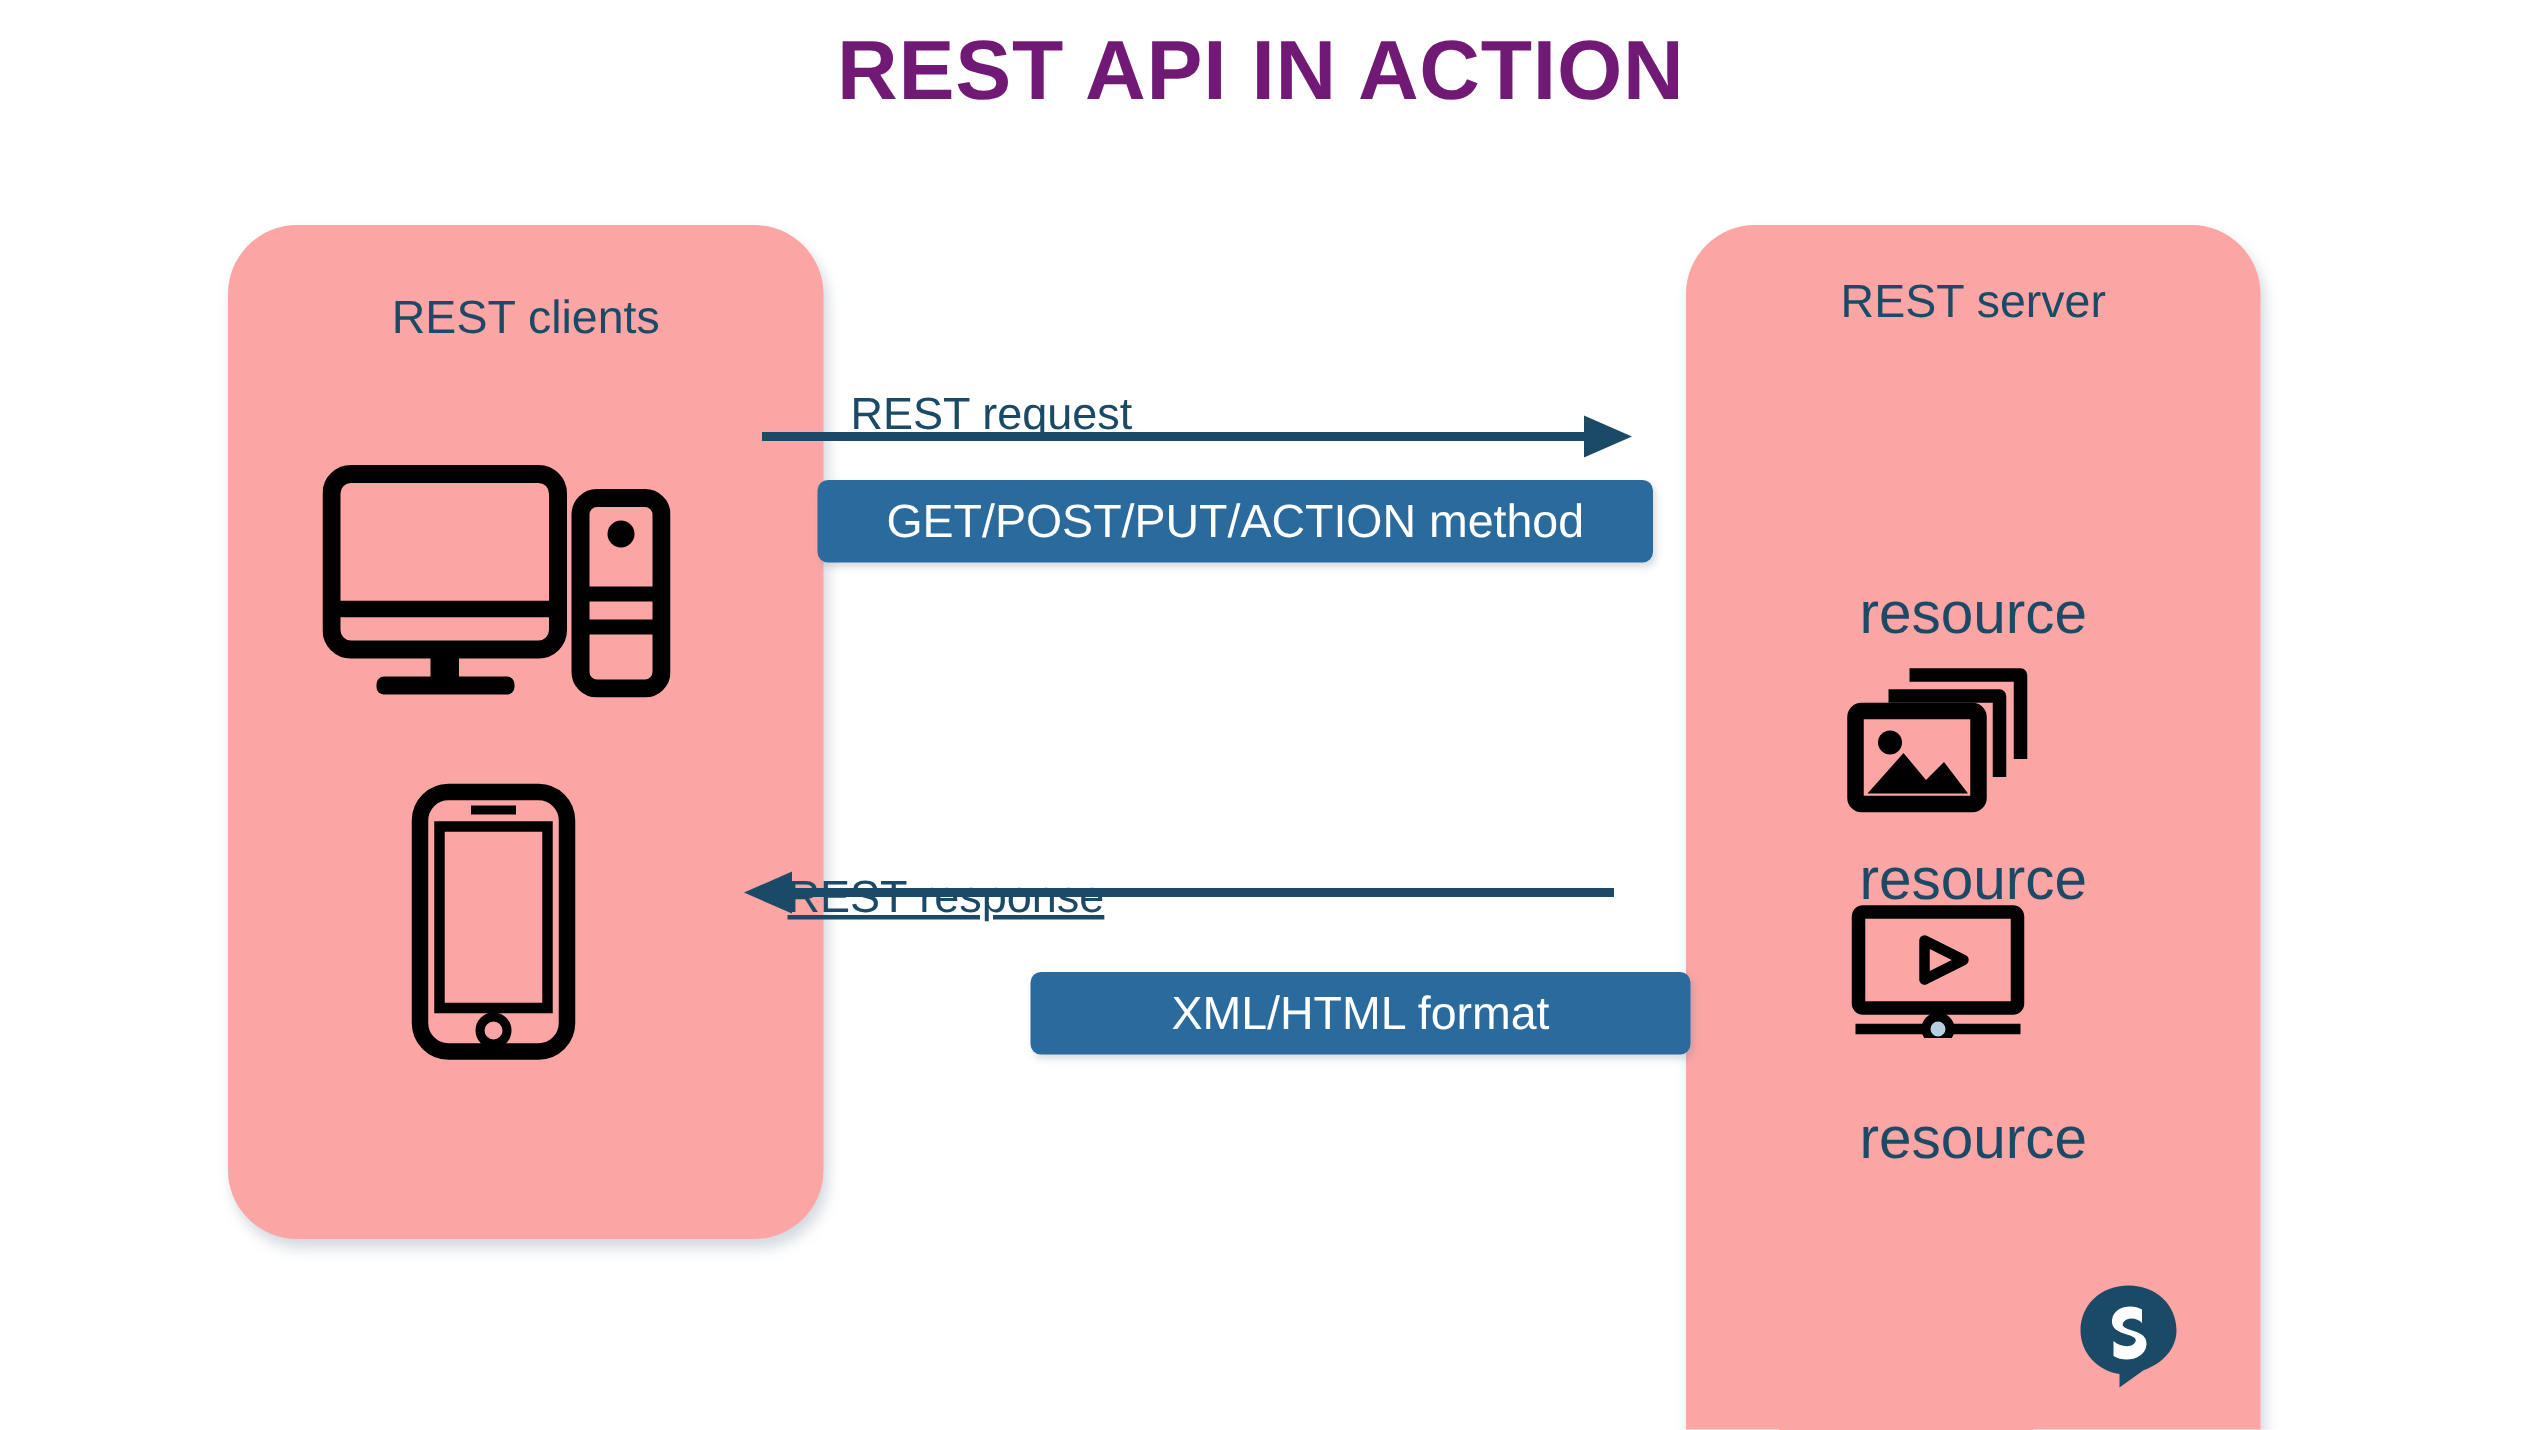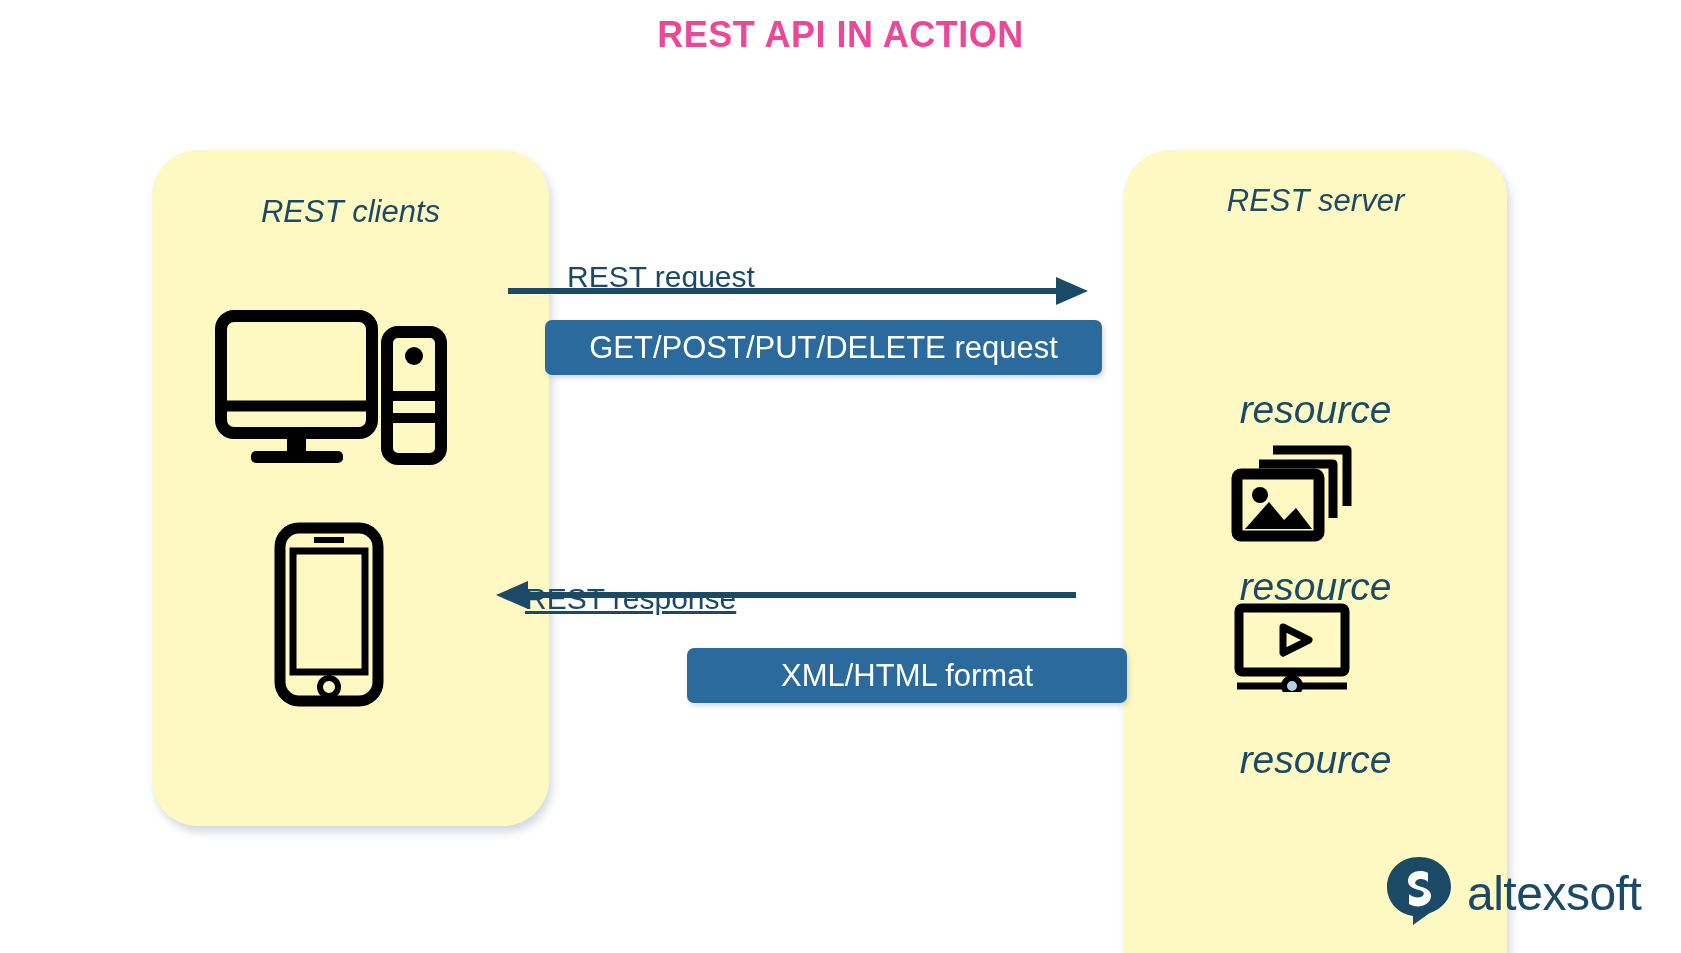--- a/index.html
+++ b/index.html
@@ -16,33 +16,32 @@
     -webkit-font-smoothing: antialiased;
   }
 
   
   #diagram-title {
     position: absolute;
     top: 14px;
     left: 0;
     width: 1681px;
     text-align: center;
-    font-size: 36px;
+    font-size: 56px;
     font-weight: 600;
     letter-spacing: 0.5px;
-    color: #ec4899;
+    color: #701a75;
   }
 
   
   .panel {
     position: absolute;
-    background: #fef9c3;
+    background: #fca5a5;
     border-radius: 46px;
     box-shadow: 3px 6px 9px rgba(120,140,160,0.33);
-    font-style: italic;
   }
   #clients-panel {
     left: 152px;
     top: 150px;
     width: 397px;
     height: 676px;
   }
   #server-panel {
     left: 1124px;
     top: 150px;
@@ -210,21 +209,21 @@
   <div class="resource-label" id="video-label">resource</div>
 </div>
 
 <div class="arrow-caption" id="request-caption">REST request</div>
 
 <svg class="arrow-svg" id="request-arrow" viewBox="0 0 580 30" xmlns="http://www.w3.org/2000/svg">
   <line x1="0" y1="15" x2="560" y2="15" stroke="#1b4a66" stroke-width="6"></line>
   <path d="M580 15 L548 1 L548 29 Z" fill="#1b4a66"></path>
 </svg>
 
-<div class="banner" id="method-banner">GET/POST/PUT/DELETE request</div>
+<div class="banner" id="method-banner">GET/POST/PUT/ACTION method</div>
 
 <div class="arrow-caption" id="response-caption">REST response</div>
 
 <svg class="arrow-svg" id="response-arrow" viewBox="0 0 580 30" xmlns="http://www.w3.org/2000/svg">
   <line x1="20" y1="15" x2="580" y2="15" stroke="#1b4a66" stroke-width="6"></line>
   <path d="M0 15 L32 1 L32 29 Z" fill="#1b4a66"></path>
 </svg>
 
 <div class="banner" id="format-banner">XML/HTML format</div>
 
@@ -232,14 +231,13 @@
   <span>
     <svg width="68" height="72" viewBox="0 0 68 72" xmlns="http://www.w3.org/2000/svg">
       <path d="M34 2 C15.5 2 2 15 2 32 C2 47 13.5 59 28 61 L28 70 L44 58.5
                C57 54 66 44 66 32 C66 15 52.5 2 34 2 Z" fill="#1b4a66"></path>
       <path d="M43 18 C36 14 24 16 23 25 C22.3 31.5 29 33.5 34 35
                C38.5 36.4 40 38 38 40.5 C35.5 43.5 28 43 24 39
                L24 49 C32 54 45 51 46 41.5 C46.7 35 40 33 35 31.5
                C30.5 30.1 29 28.5 31 26 C33.5 23 40 23.5 43 27 Z" fill="#ffffff"></path>
     </svg>
   </span>
-  <span id="brand-name">altexsoft</span>
 </div>
 
 </body></html>

